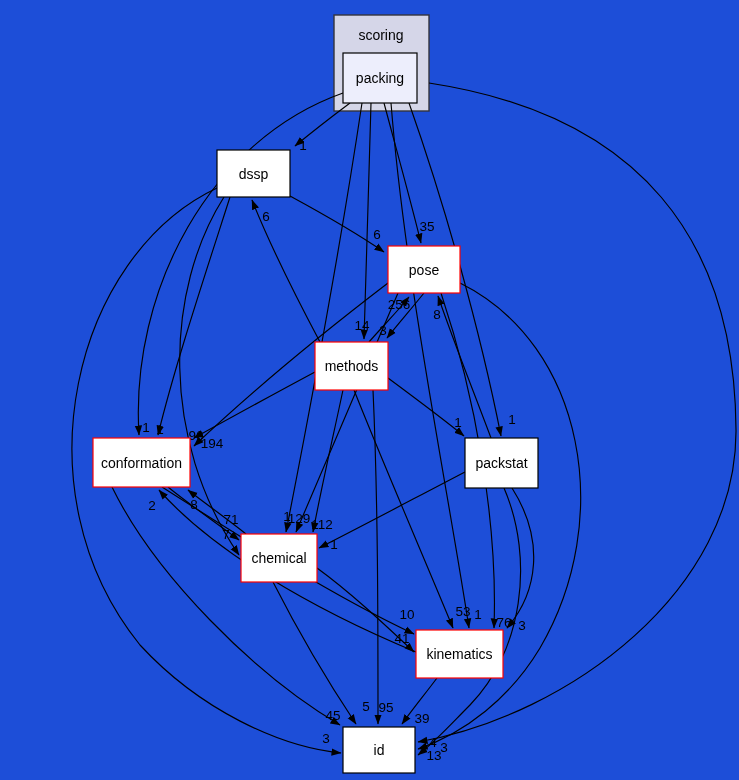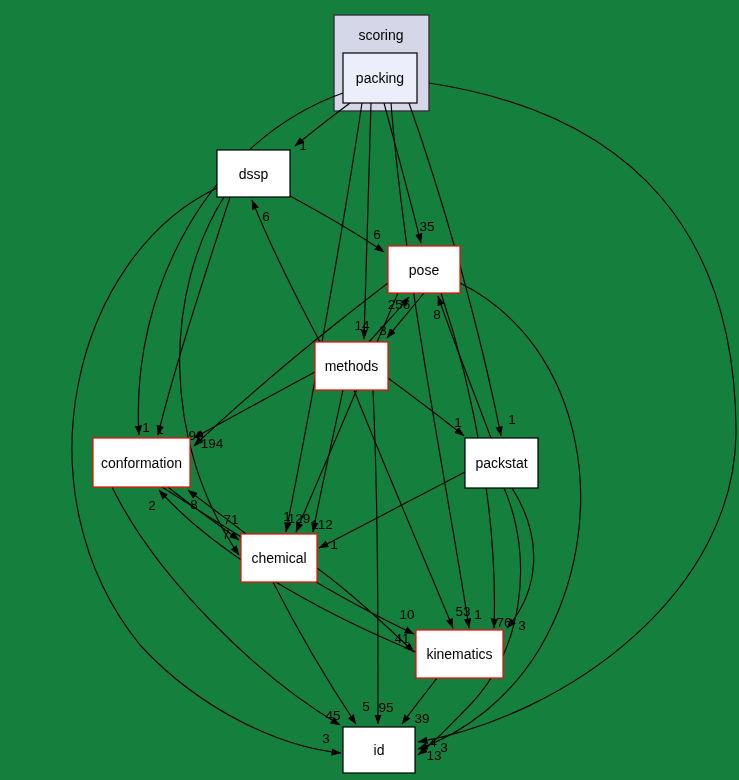--- a/index.html
+++ b/index.html
@@ -1,17 +1,17 @@
 <!DOCTYPE html>
 <html><head>
 <meta charset="utf-8">
 <style>
   html,body{margin:0;padding:0;background:#ffffff;}
   body{font-family:"Liberation Sans", sans-serif;}
-  #graph-wrap{position:relative;width:739px;height:780px;background:#15803d;overflow:hidden;}
+  #graph-wrap{position:relative;width:739px;height:780px;background:#1d4ed8;overflow:hidden;}
   svg text{font-family:"Liberation Sans","DejaVu Sans",sans-serif;fill:#000000;}
   svg .edge{fill:none;stroke:#000000;stroke-width:1.15;}
   svg .edge-label{font-size:13.5px;}
   svg .node-label{font-size:14px;}
   svg .cluster-label{font-size:14px;}
   svg rect.node{cursor:pointer;}
 </style>
 </head>
 <body>
 

